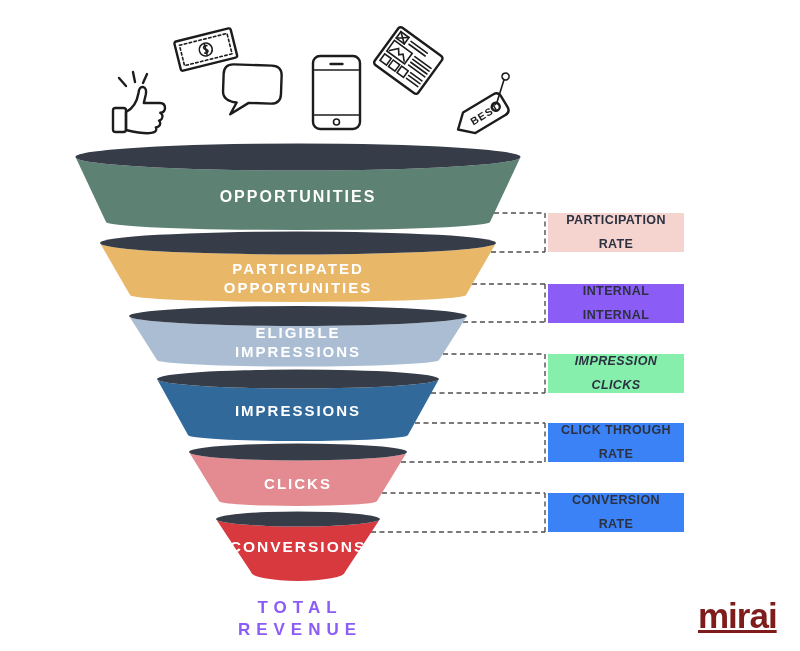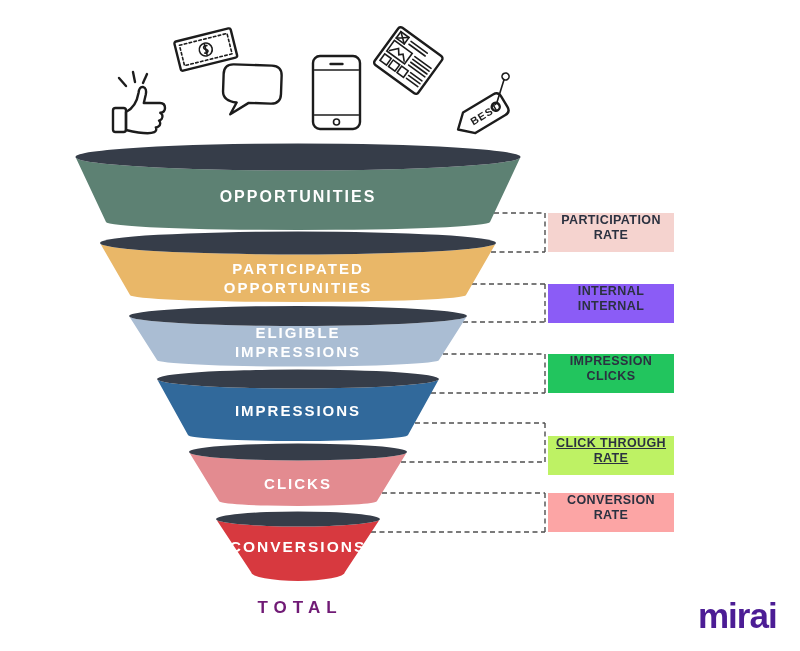--- a/index.html
+++ b/index.html
@@ -3,22 +3,22 @@
 <meta charset="utf-8">
 <style>
   html,body{margin:0;padding:0;background:#ffffff;}
   .canvas{
     position:relative;width:800px;height:651px;background:#ffffff;overflow:hidden;
     font-family:"Liberation Sans",sans-serif;
   }
   .diagram-svg{position:absolute;left:0;top:0;}
   .stage-label{fill:#ffffff;font-weight:bold;letter-spacing:2px;}
   .rate-box{
-    position:absolute;left:548px;width:126px;height:39px;
-    display:flex;flex-direction:column;align-items:center;justify-content:flex-start;
+    position:absolute;left:548px;width:136px;height:39px;
+    display:flex;flex-direction:column;align-items:center;justify-content:space-between;
     font-size:12.5px;font-weight:bold;color:#2b3140;line-height:15px;
     letter-spacing:0.4px;text-align:center;
   }
   .total-revenue{
     position:absolute;left:200px;top:597px;width:200px;text-align:center;
     font-size:17px;font-weight:bold;color:#2e3440;letter-spacing:6px;line-height:22px;
   }
   .brand-logo{
     position:absolute;left:698px;top:596px;width:100px;
     font-size:35px;font-weight:800;letter-spacing:-1px;text-align:left;
@@ -150,32 +150,33 @@
   </svg>
 
   <div class="rate-box" style="top: 213px; background: rgb(245, 211, 207);">
     <span>PARTICIPATION</span>
     <span>RATE</span>
   </div>
   <div class="rate-box" style="top: 284px; background: #8b5cf6;">
     <span>INTERNAL</span>
     <span>INTERNAL</span>
   </div>
-  <div class="rate-box" style="top: 354px; background: #22c55e;">
+  <div class="rate-box" style="top: 354px; background: #86efac; font-style: italic;">
     <span>IMPRESSION</span>
     <span>CLICKS</span>
   </div>
-  <div class="rate-box" style="top: 436px; background: #bef264; text-decoration: underline;">
+  <div class="rate-box" style="top: 423px; background: #3b82f6;">
     <span>CLICK THROUGH</span>
     <span>RATE</span>
   </div>
-  <div class="rate-box" style="top: 493px; background: #fca5a5;">
+  <div class="rate-box" style="top: 493px; background: #3b82f6;">
     <span>CONVERSION</span>
     <span>RATE</span>
   </div>
 
-  <div class="total-revenue" style="color: #701a75;">
+  <div class="total-revenue" style="color: #8b5cf6;">
     <div>TOTAL</div>
+    <div>REVENUE</div>
   </div>
 
-  <div class="brand-logo" style="color: #4c1d95;">mirai</div>
+  <div class="brand-logo" style="color: #7f1d1d; text-decoration: underline;">mirai</div>
 
 </div>
 
 </body></html>

